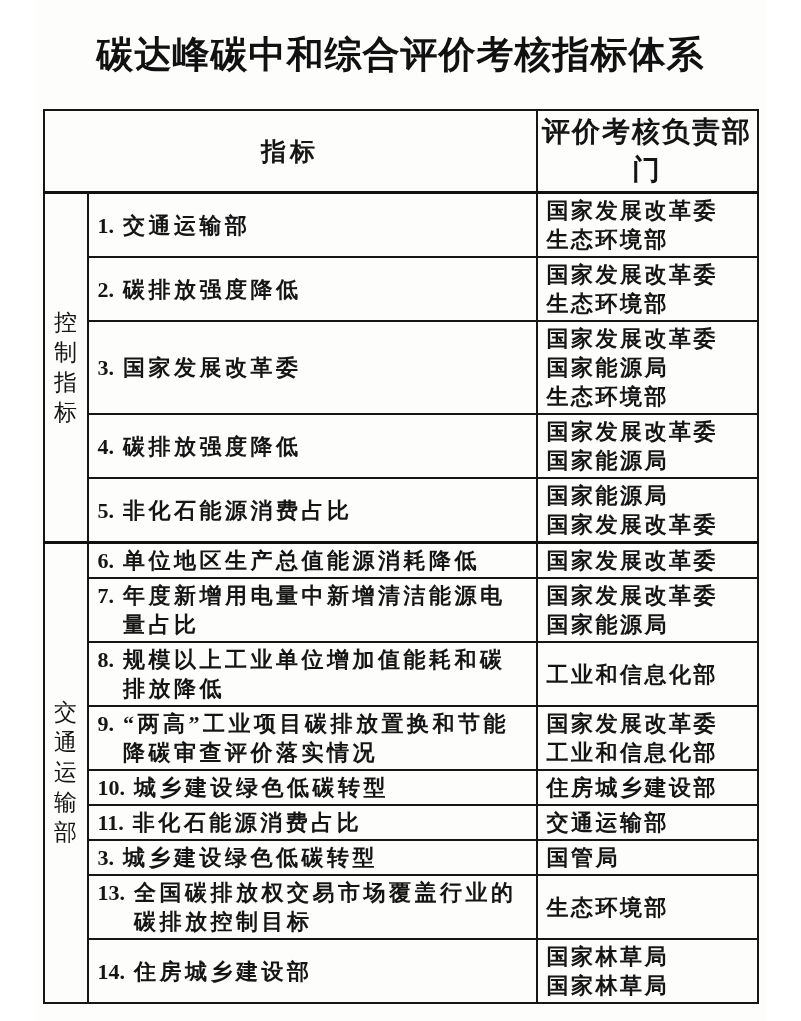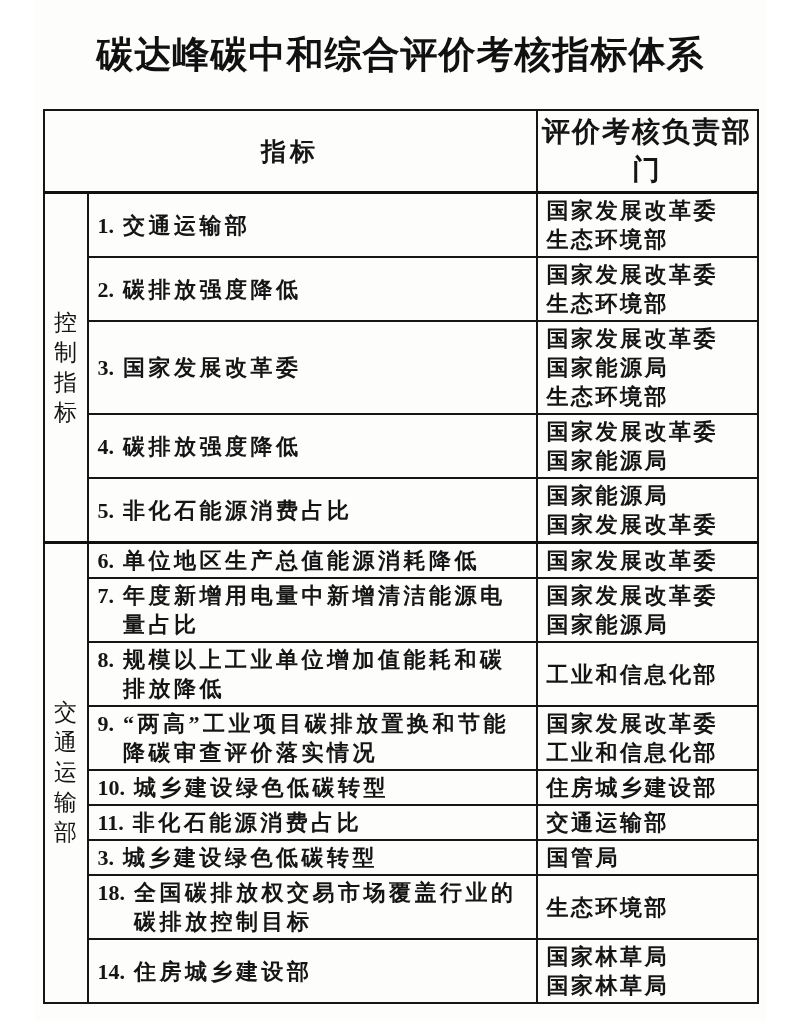--- a/index.html
+++ b/index.html
@@ -250,21 +250,21 @@
               <span class="ind-text">城乡建设绿色低碳转型</span>
             </div>
           </td>
           <td class="dept-cell">
             <div class="dept-line">国管局</div>
           </td>
         </tr>
         <tr>
           <td class="ind-cell">
             <div class="ind-flex">
-              <span class="row-no">18.</span>
+              <span class="row-no">13.</span>
               <span class="ind-text">全国碳排放权交易市场覆盖行业的碳排放控制目标</span>
             </div>
           </td>
           <td class="dept-cell">
             <div class="dept-line">生态环境部</div>
           </td>
         </tr>
         <tr>
           <td class="ind-cell">
             <div class="ind-flex">

